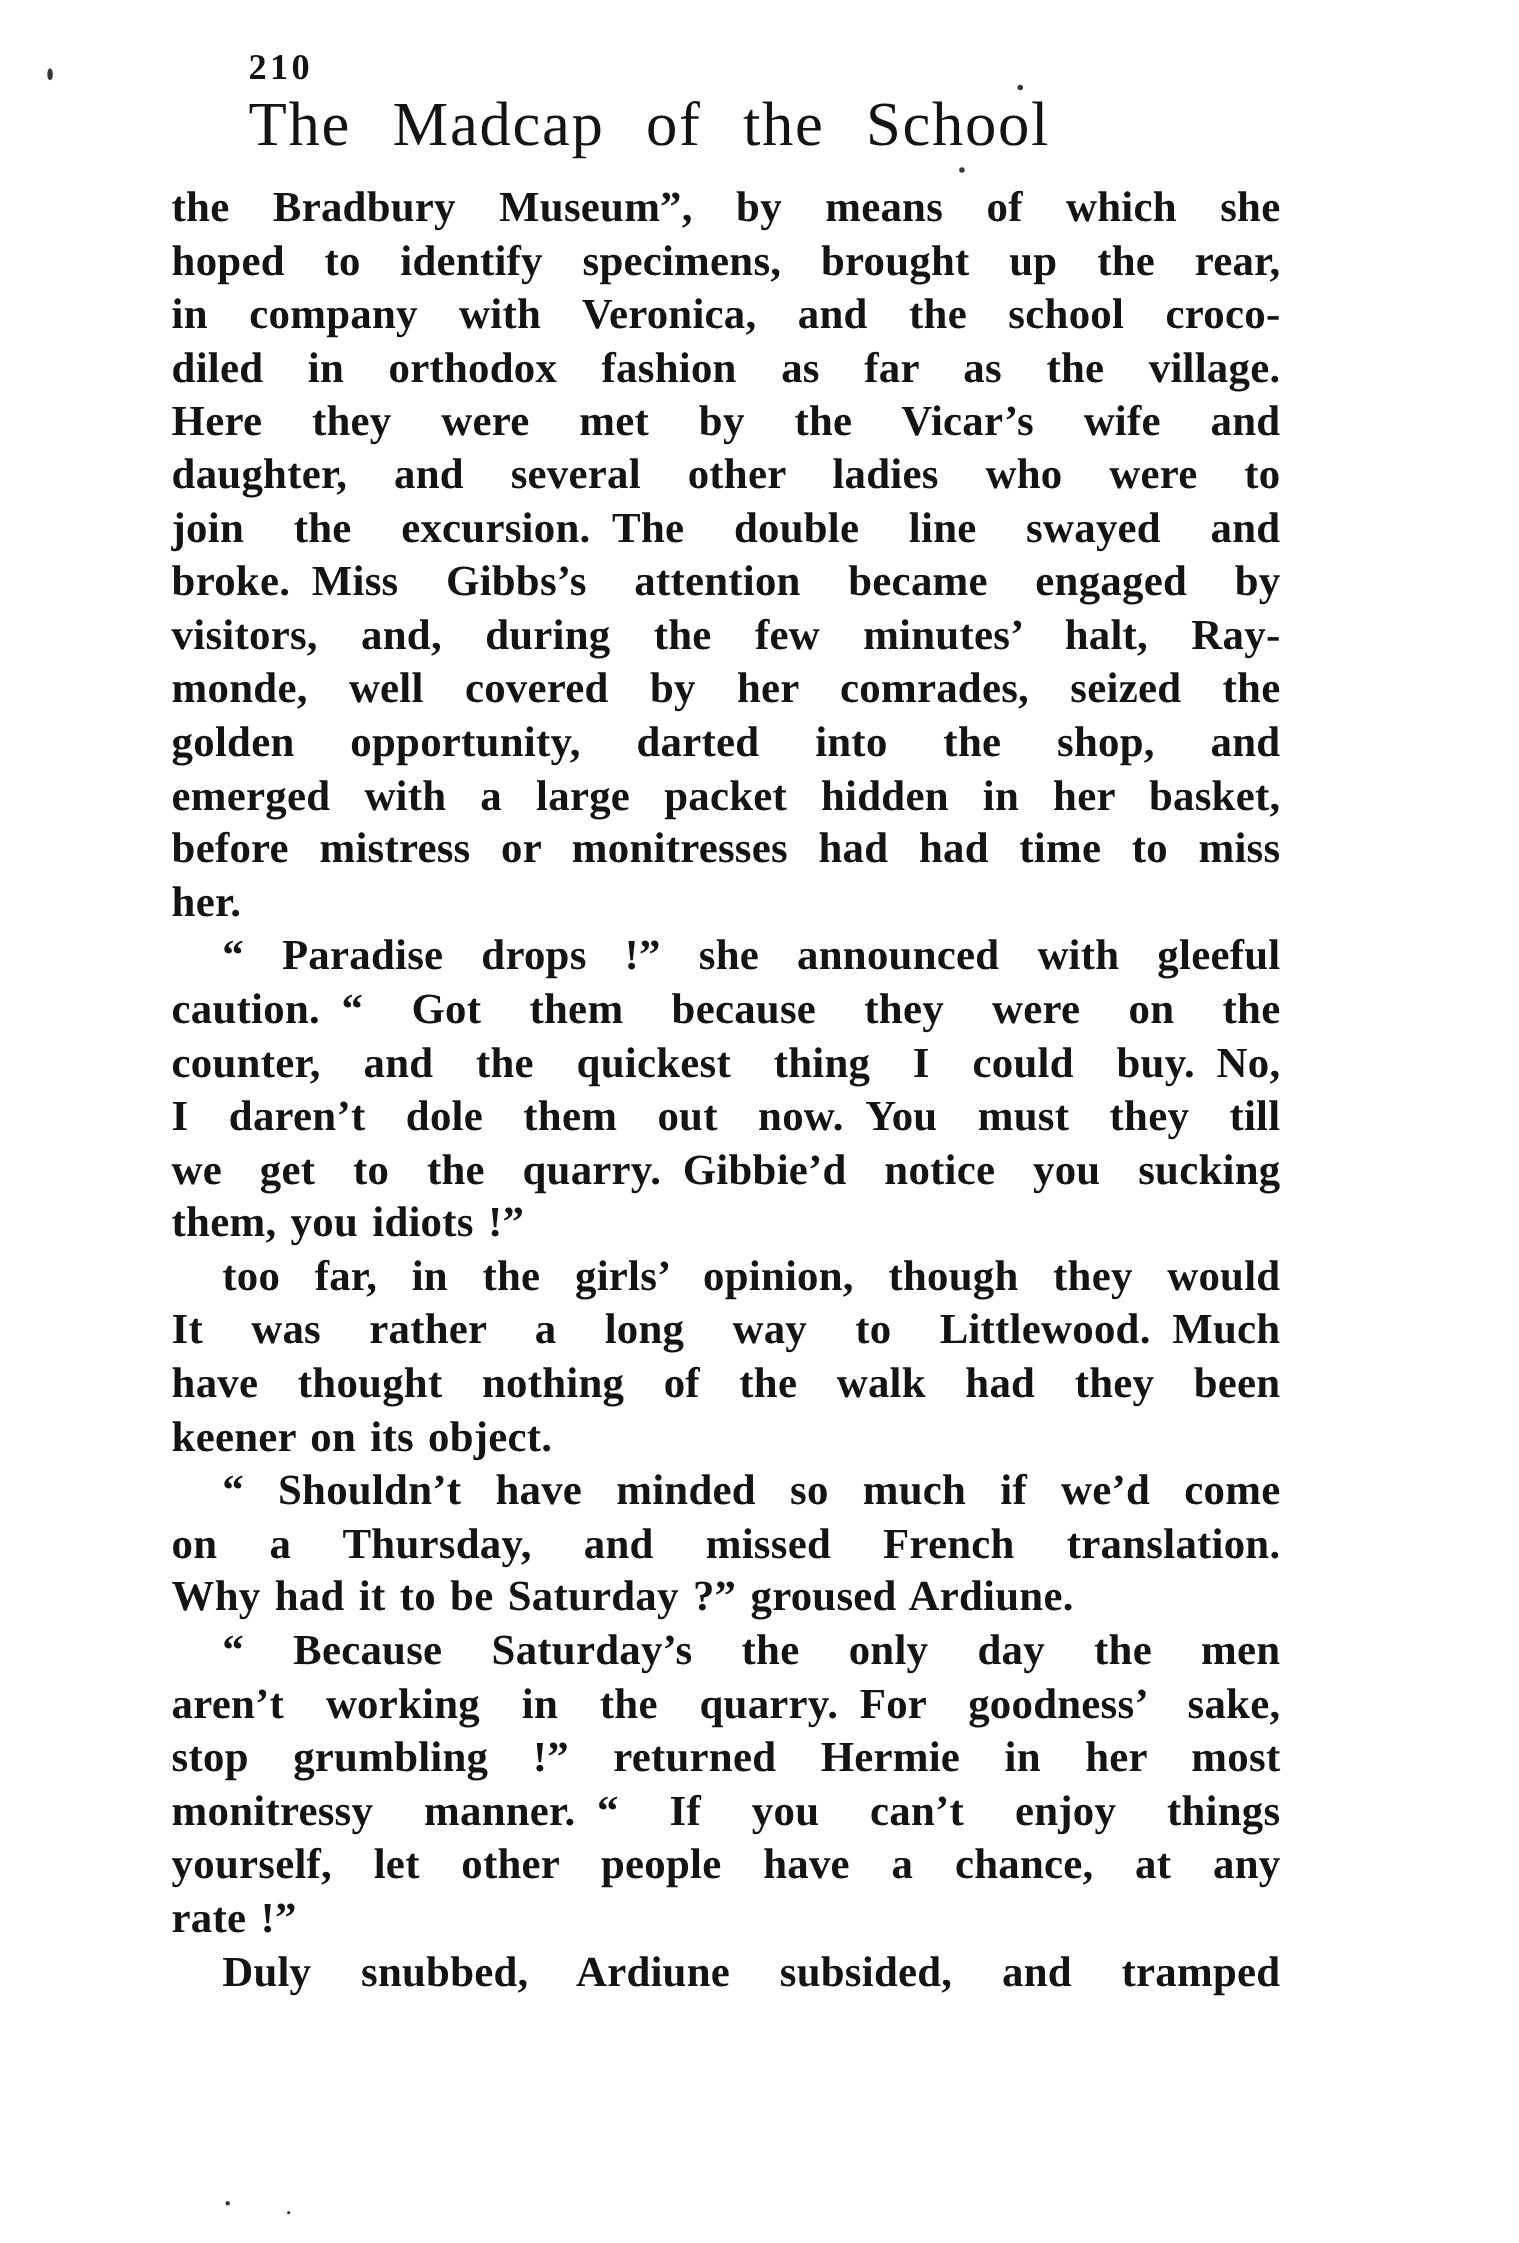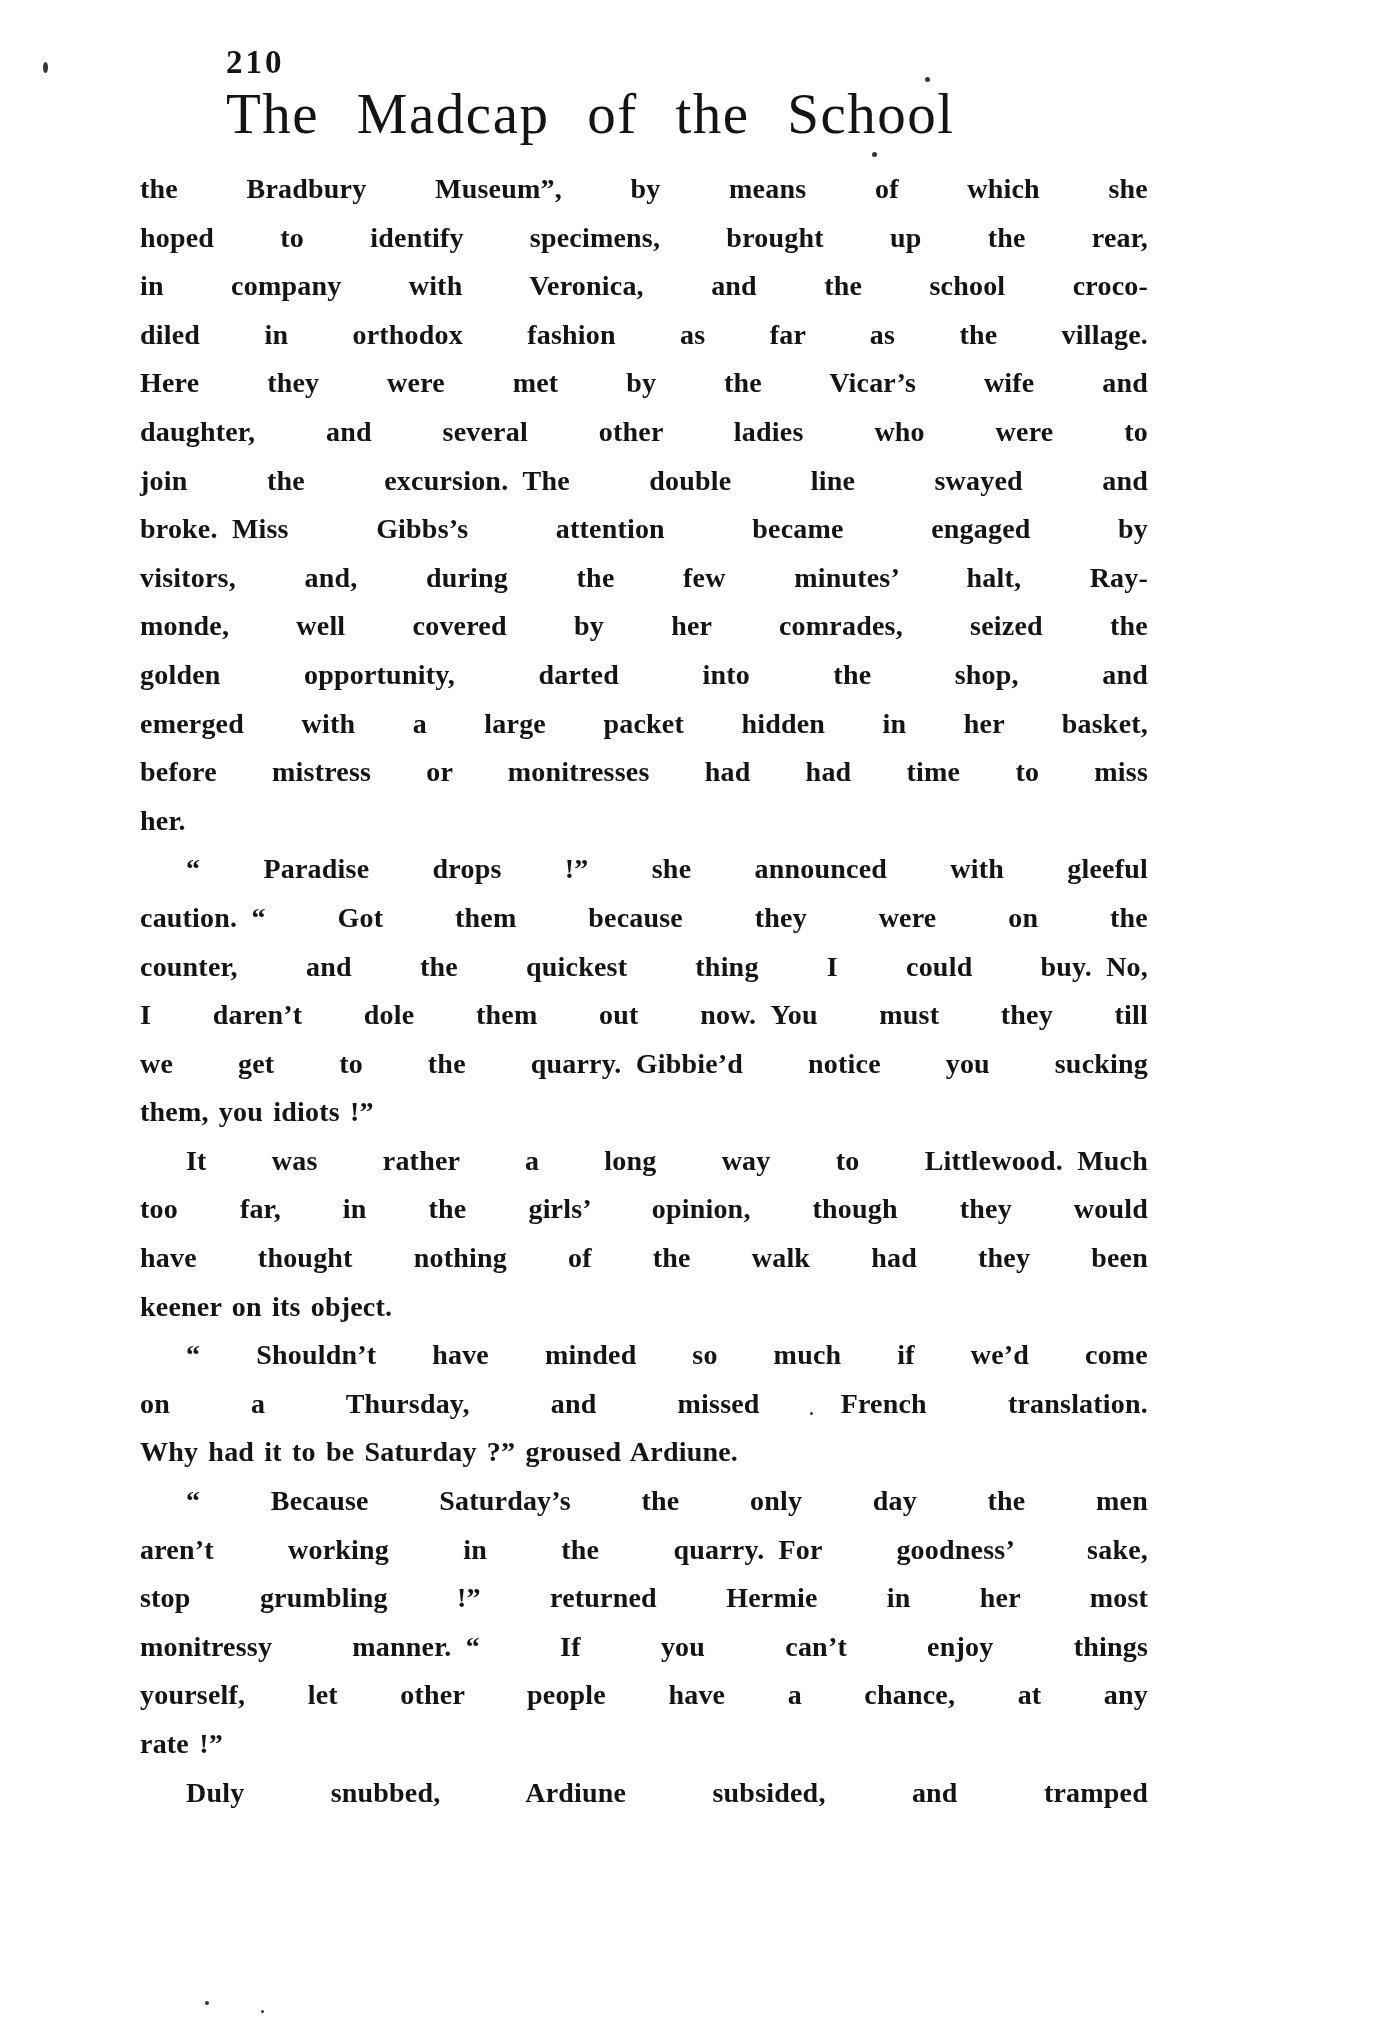--- a/index.html
+++ b/index.html
@@ -29,23 +29,23 @@
     font-size:33px;font-weight:700;
     letter-spacing:3px;
   }
   .book-title{
     margin-left:66px;
     font-size:57px;font-weight:400;
     letter-spacing:1.5px;word-spacing:22px;
   }
   .page-text{
     position:absolute;
-    top:165px;left:140px;
+    top:165px;left:156px;
     width:1008px;
-    font-size:28px;font-weight:700;
+    font-size:39px;font-weight:700;
     line-height:48.6px;
     letter-spacing:0.2px;word-spacing:3px;
   }
   .paragraph{margin:0;padding:0;}
   .line{
     text-align:justify;
     text-align-last:justify;
   }
   .line.last{
     text-align-last:left;
@@ -89,22 +89,22 @@
       </div>
       <div class="paragraph indent">
         <div class="line">“ Paradise drops !” she announced with gleeful</div>
         <div class="line">caution. “ Got them because they were on the</div>
         <div class="line">counter, and the quickest thing I could buy. No,</div>
         <div class="line">I daren’t dole them out now. You must they till</div>
         <div class="line">we get to the quarry. Gibbie’d notice you sucking</div>
         <div class="line last">them, you idiots !”</div>
       </div>
       <div class="paragraph indent">
+        <div class="line">too far, in the girls’ opinion, though they would</div>
         <div class="line">It was rather a long way to Littlewood. Much</div>
-        <div class="line">too far, in the girls’ opinion, though they would</div>
         <div class="line">have thought nothing of the walk had they been</div>
         <div class="line last">keener on its object.</div>
       </div>
       <div class="paragraph indent">
         <div class="line">“ Shouldn’t have minded so much if we’d come</div>
         <div class="line">on a Thursday, and missed French translation.</div>
         <div class="line last">Why had it to be Saturday ?” groused Ardiune.</div>
       </div>
       <div class="paragraph indent">
         <div class="line">“ Because Saturday’s the only day the men</div>

